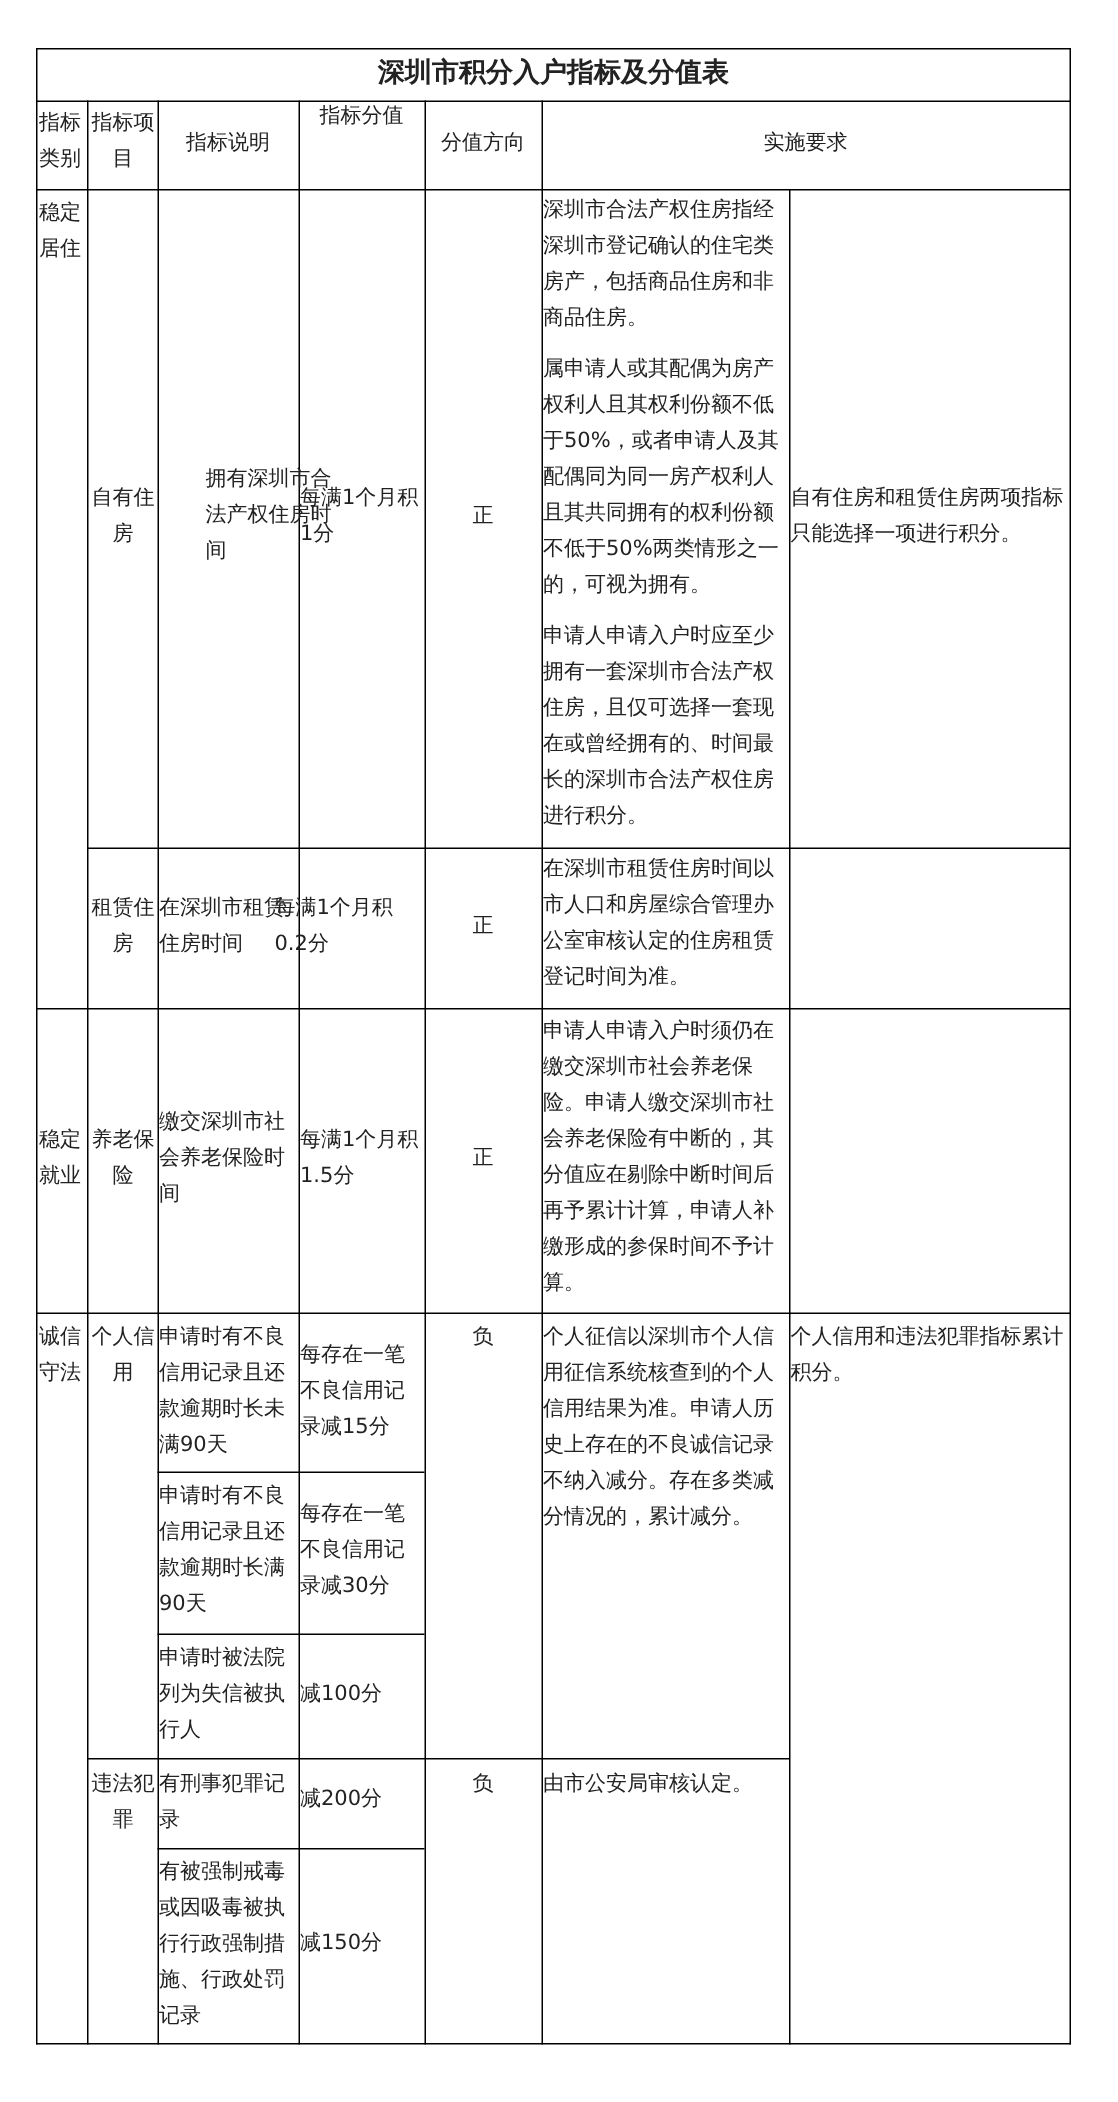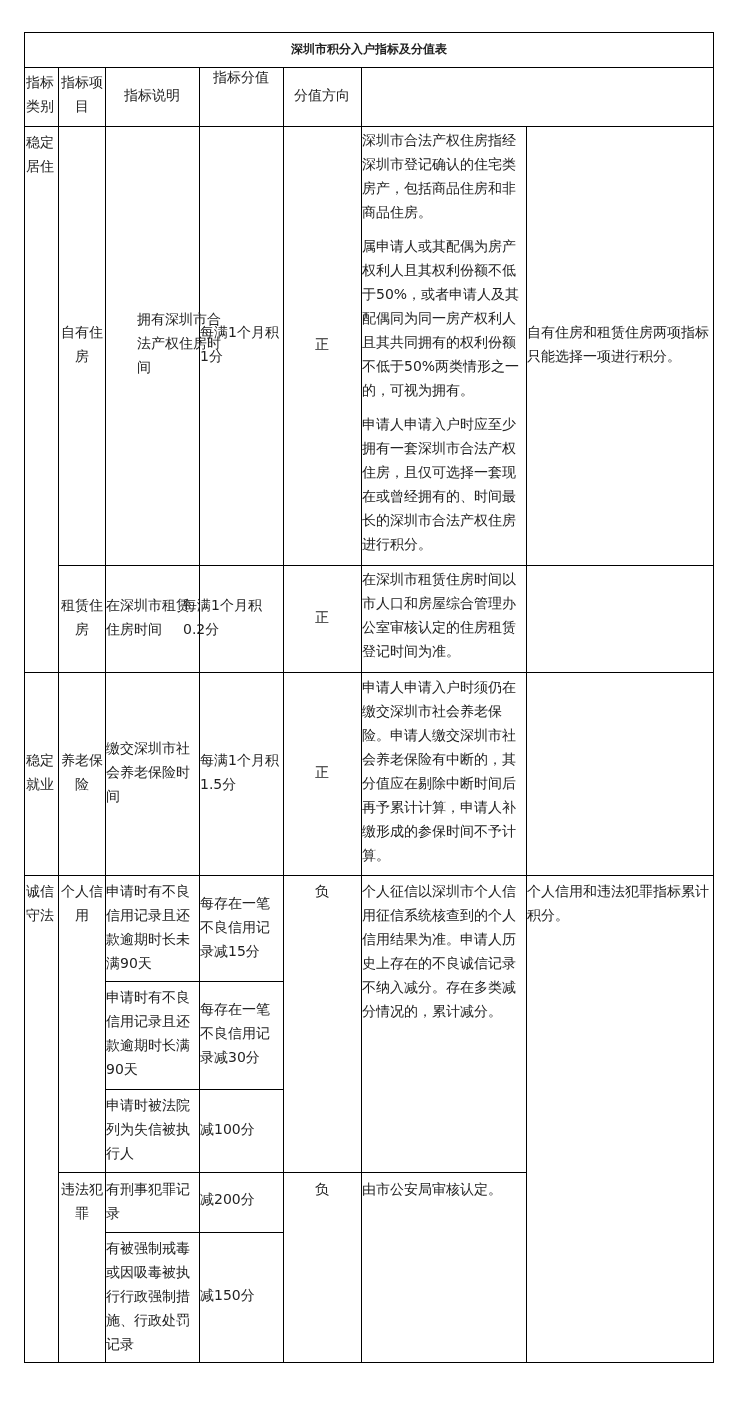--- a/index.html
+++ b/index.html
@@ -2,21 +2,21 @@
 <html><head>
 <meta charset="utf-8">
 <style>
   html, body { margin:0; padding:0; background:#ffffff; }
   body { width:745px; height:1401px; position:relative; font-family:"DejaVu Sans", "Liberation Sans", sans-serif; color:#222; }
   .tbl { position:absolute; left:0; top:0; width:745px; height:1401px; }
   .hl { position:absolute; background:#000; height:1px; }
   .vl { position:absolute; background:#000; width:1px; }
   .txt { position:absolute; font-size:14px; line-height:24px; color:#222; }
   .center { text-align:center; }
-  .title { font-weight:bold; font-size:12px; }
+  .title { font-weight:bold; font-size:18px; }
   .para { margin:0 0 10px 0; }
 </style>
 </head>
 <body>
 
 <div class="tbl">
 
   <div class="hl" style="left:24px;top:32px;width:690px;"></div>
   <div class="hl" style="left:24px;top:67px;width:690px;"></div>
   <div class="hl" style="left:24px;top:126px;width:690px;"></div>
@@ -44,20 +44,21 @@
     <div>指标</div>
     <div>类别</div>
   </div>
   <div class="txt center" style="left:59px;top:70px;width:46px;">
     <div>指标项</div>
     <div>目</div>
   </div>
   <div class="txt center" style="left:105px;top:83px;width:94px;">指标说明</div>
   <div class="txt center" style="left:199px;top:65px;width:84px;">指标分值</div>
   <div class="txt center" style="left:283px;top:83px;width:78px;">分值方向</div>
+  <div class="txt center" style="left:361px;top:83px;width:352px;">实施要求</div>
 
   <div class="txt" style="left:26px;top:130px;width:30px;">稳定居住</div>
 
   <div class="txt center" style="left:59px;top:320px;width:46px;">自有住房</div>
   <div class="txt" style="left:106px;top:307px;width:92px;margin-left:31px;">拥有深圳市合法产权住房时间</div>
   <div class="txt" style="left:200px;top:320px;width:82px;">每满1个月积1分</div>
   <div class="txt center" style="left:283px;top:332px;width:78px;">正</div>
   <div class="txt" style="left:362px;top:128px;width:164px;">
     <p class="para">深圳市合法产权住房指经深圳市登记确认的住宅类房产，包括商品住房和非商品住房。</p>
     <p class="para">属申请人或其配偶为房产权利人且其权利份额不低于50%，或者申请人及其配偶同为同一房产权利人且其共同拥有的权利份额不低于50%两类情形之一的，可视为拥有。</p>

